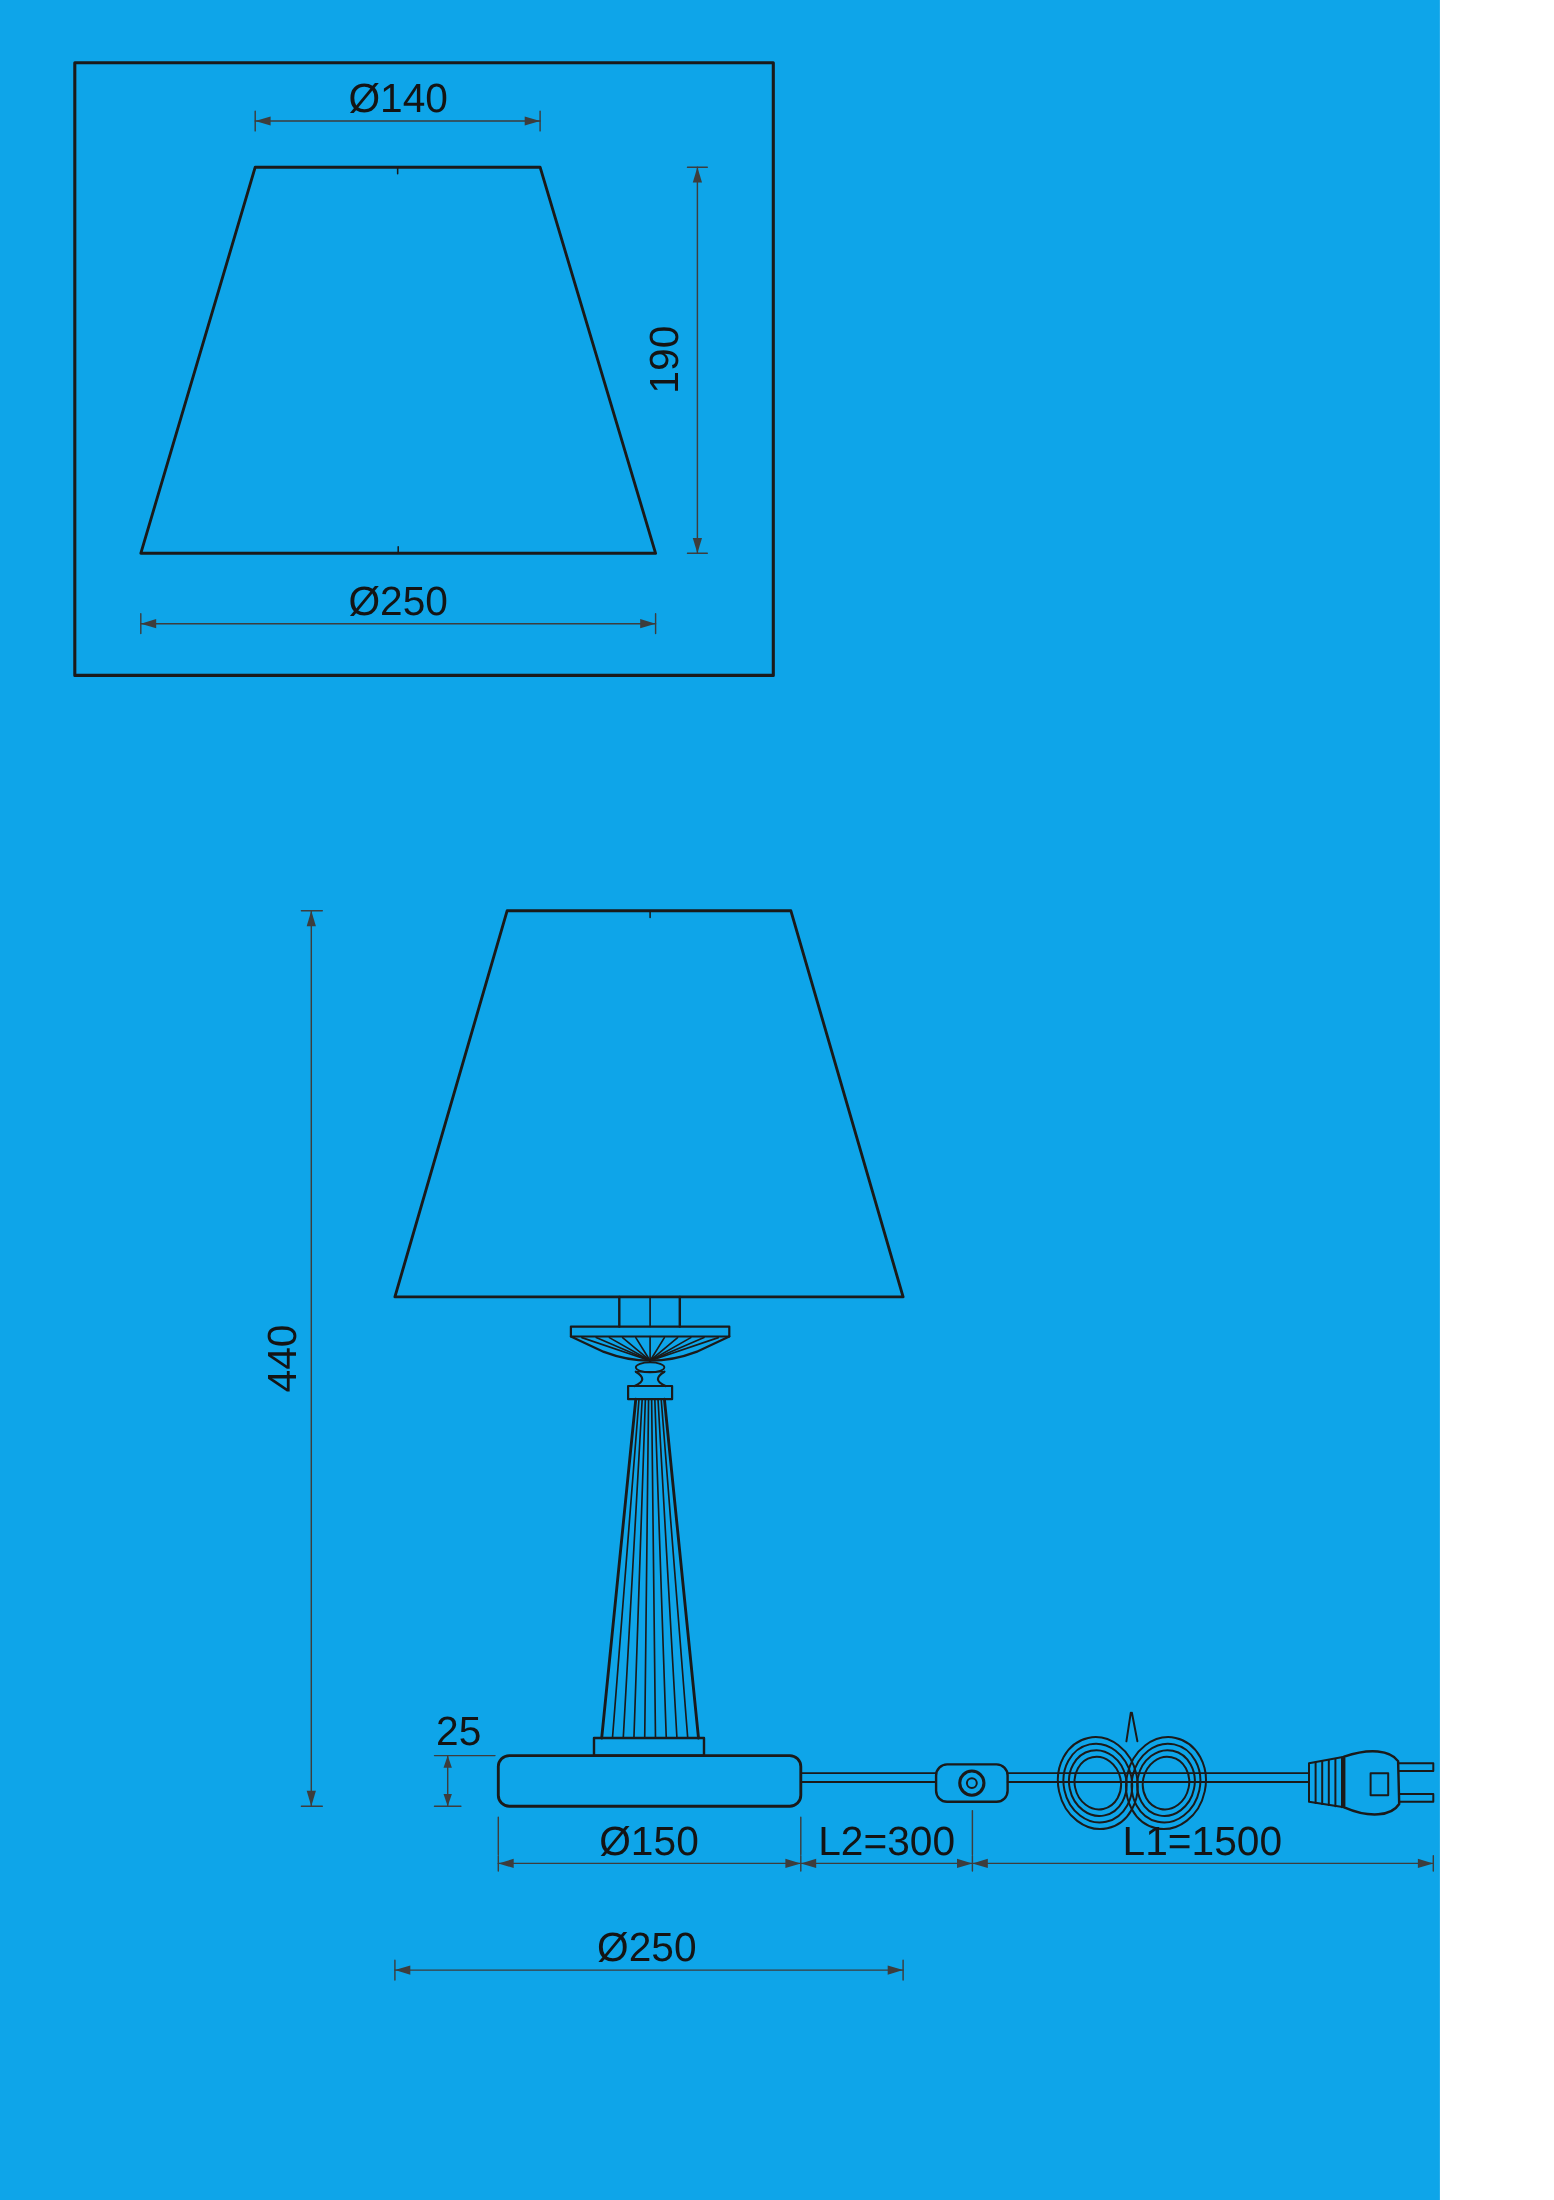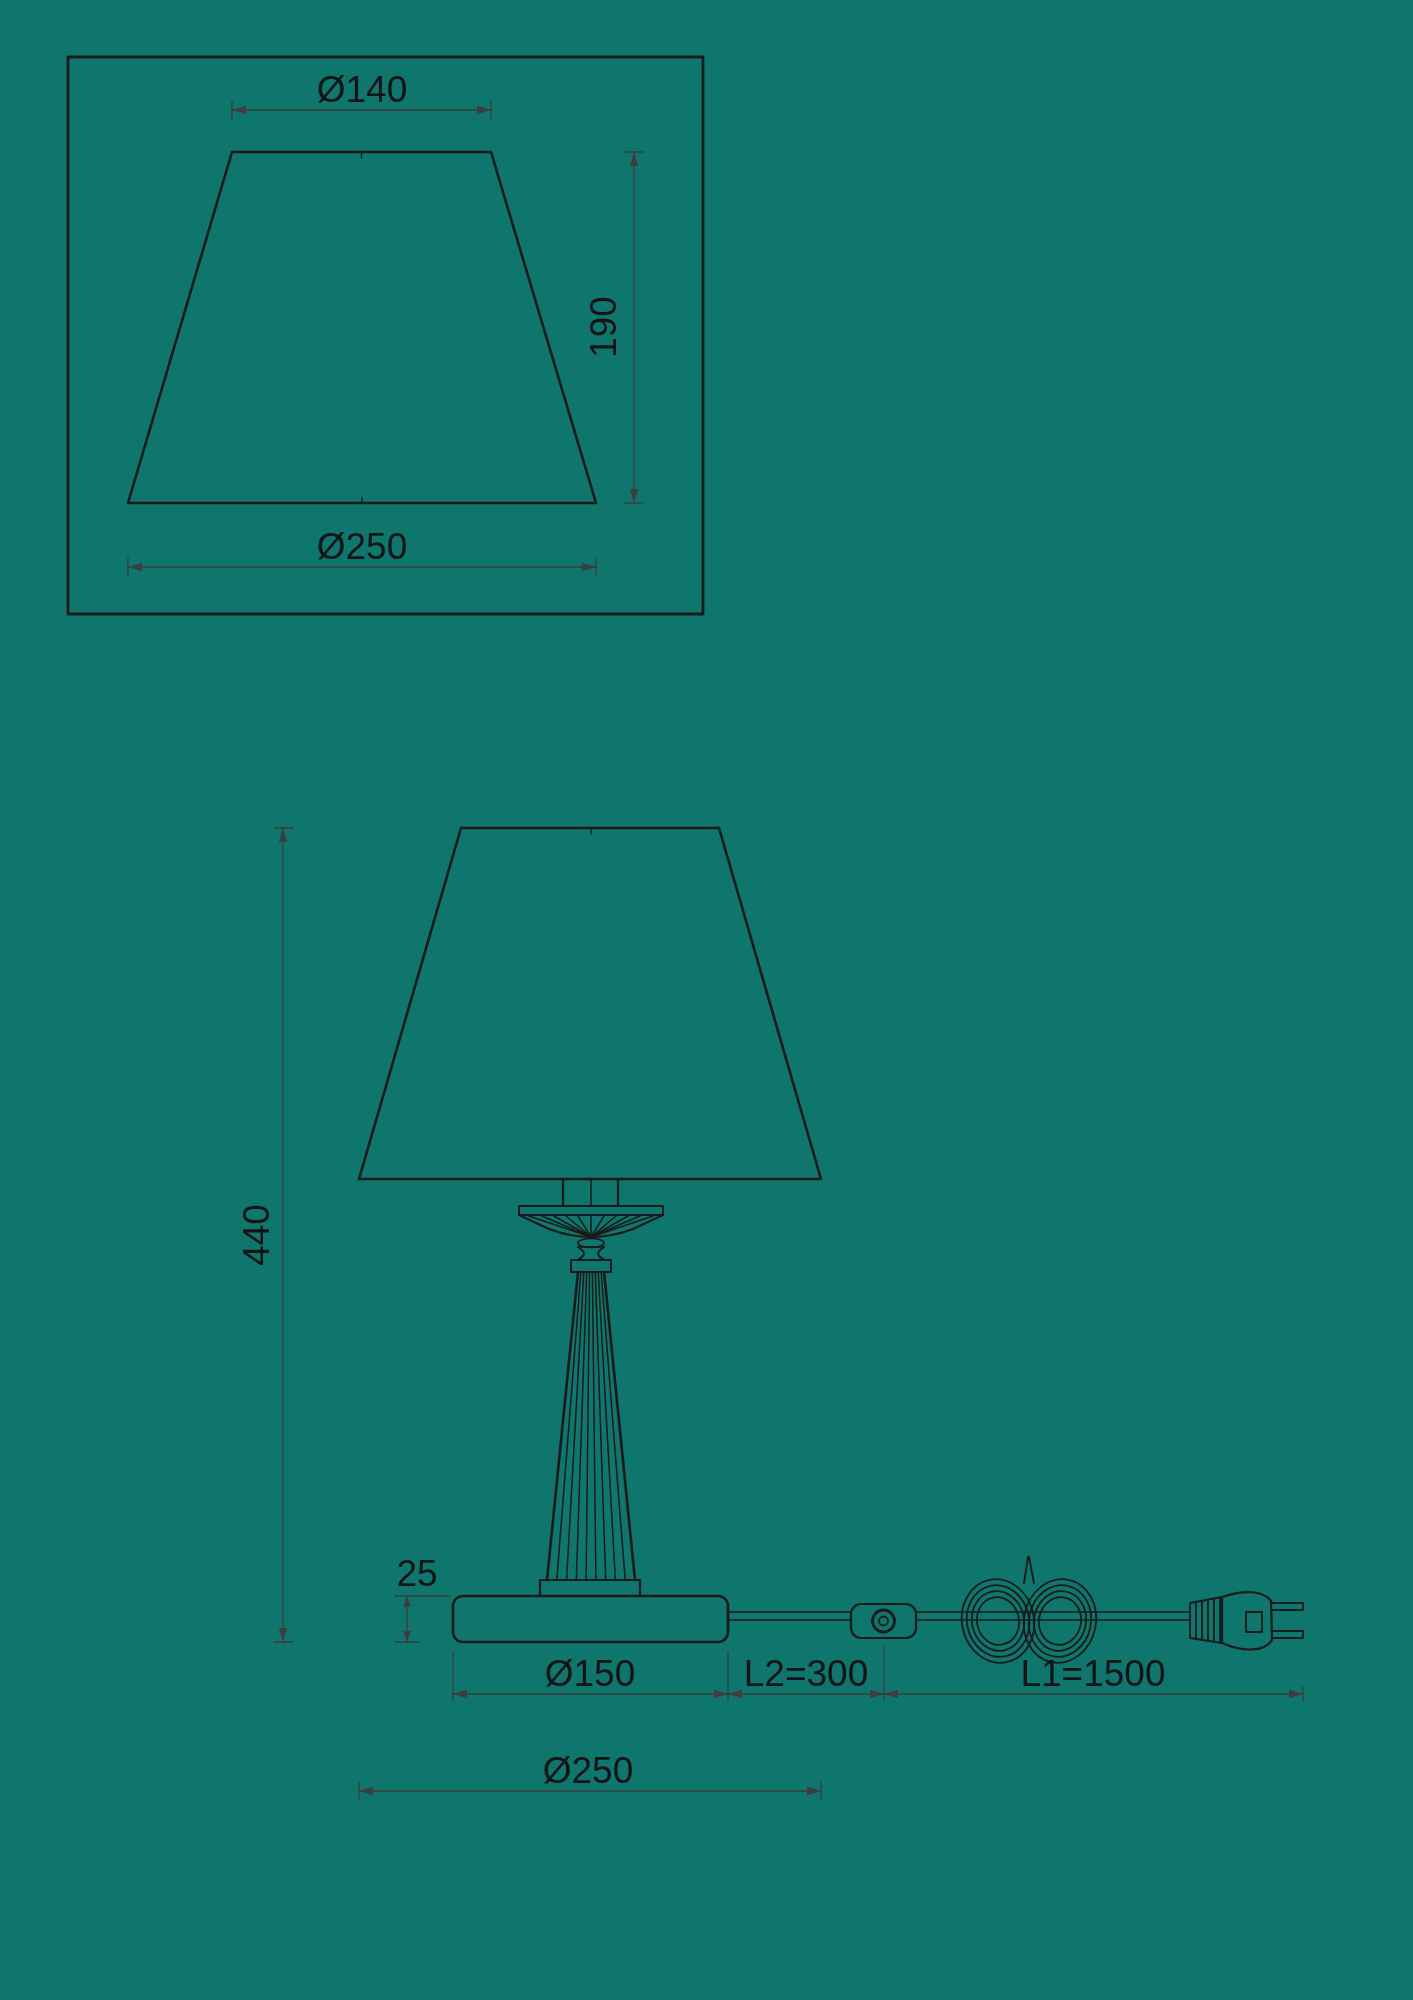--- a/index.html
+++ b/index.html
@@ -8,23 +8,23 @@
     background: #ffffff;
   }
   body {
     width: 1413px;
     height: 2000px;
     overflow: hidden;
     font-family: "Liberation Sans", sans-serif;
   }
   #canvas {
     position: relative;
-    width: 1413px;
+    width: 1309px;
     height: 2000px;
-    background: #0f766e;
+    background: #0ea5e9;
   }
   svg {
     display: block;
   }
   text {
     font-family: "Liberation Sans", "DejaVu Sans", sans-serif;
     font-size: 37px;
     fill: currentColor;
     stroke: none;
   }

